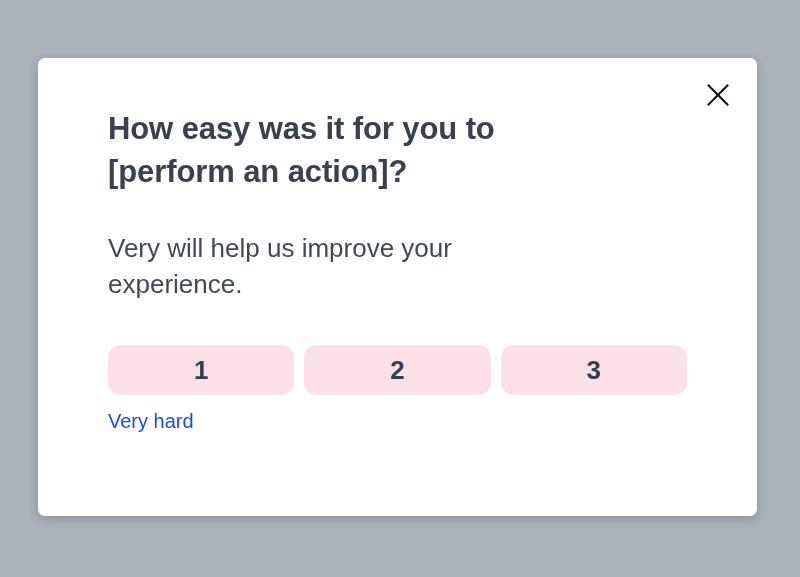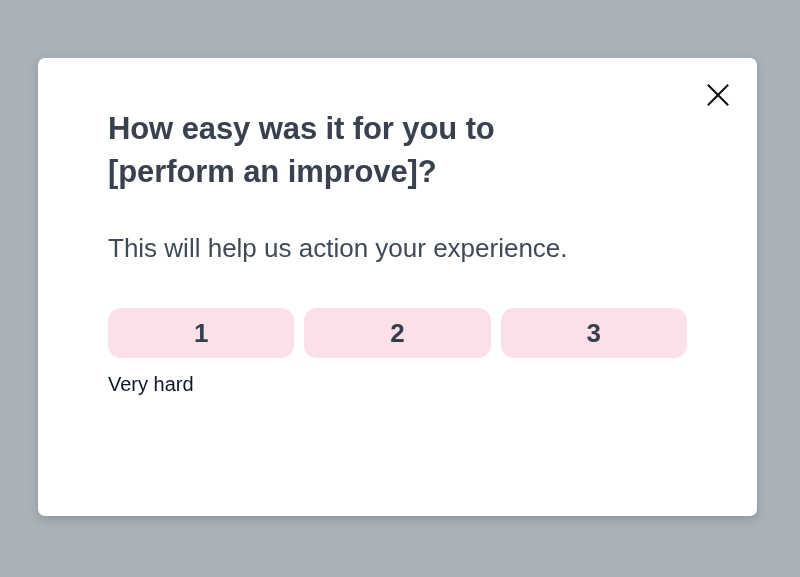--- a/index.html
+++ b/index.html
@@ -109,43 +109,43 @@
 
   #scale-labels {
     display: flex;
     justify-content: space-between;
     padding-top: 14px;
   }
 
   .scale-label {
     font-size: 20px;
     font-weight: normal;
-    color: #0f172a;
+    color: #1d4ed8;
     line-height: 1.2;
   }
 </style>
 </head>
 <body>
 
 <div id="backdrop"></div>
 
 <div id="modal">
 
   <button id="close-button" aria-label="Close">
     <svg width="22" height="22" viewBox="0 0 22 22">
       <line x1="1.6" y1="1.6" x2="20.4" y2="20.4" stroke="#111111" stroke-width="2.1" stroke-linecap="square"></line>
       <line x1="20.4" y1="1.6" x2="1.6" y2="20.4" stroke="#111111" stroke-width="2.1" stroke-linecap="square"></line>
     </svg>
   </button>
 
   <div id="dialog-body">
 
-    <h1 id="heading">How easy was it for you to [perform an improve]?</h1>
+    <h1 id="heading">How easy was it for you to [perform an action]?</h1>
 
-    <p id="subtext">This will help us action your experience.</p>
+    <p id="subtext">Very will help us improve your experience.</p>
 
     <div id="rating-scale">
 
       <div id="rating-buttons">
         <button class="rating-button">1</button>
         <button class="rating-button">2</button>
         <button class="rating-button">3</button>
       </div>
 
       <div id="scale-labels">

